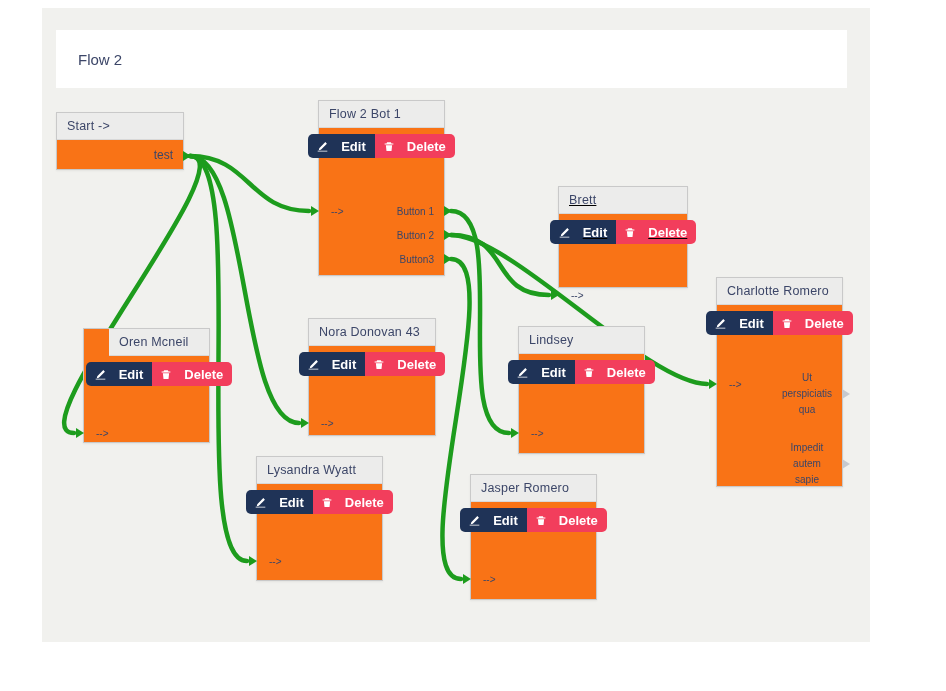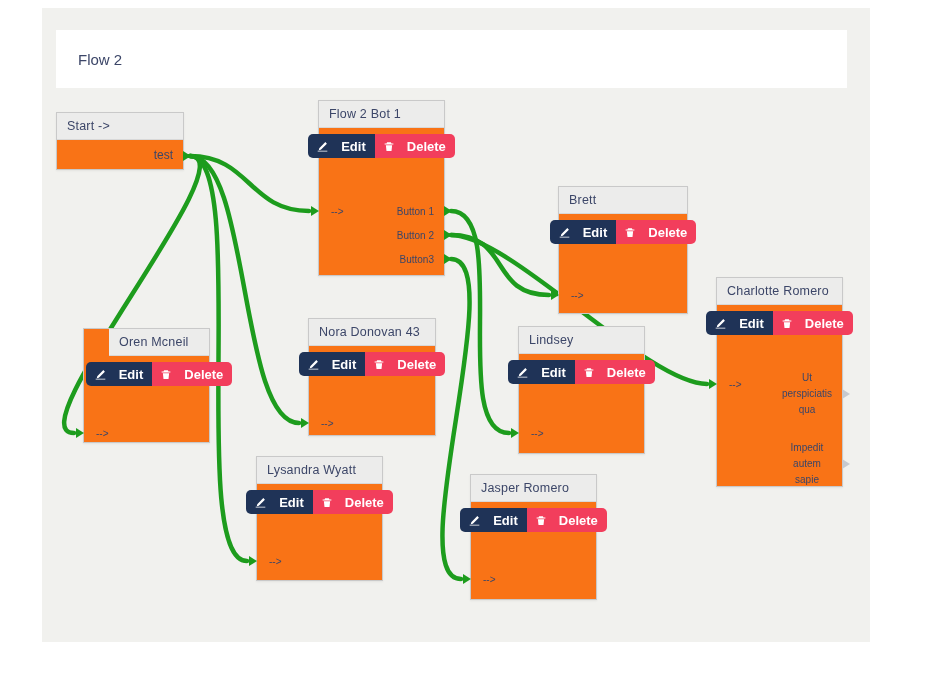--- a/index.html
+++ b/index.html
@@ -90,21 +90,21 @@
     <div class="prow" style="top:122px;">
       <span class="outlabel">Button 2</span>
       <span class="arr out" style="top:7px;"></span>
     </div>
     <div class="prow" style="top:146px;">
       <span class="outlabel">Button3</span>
       <span class="arr out" style="top:7px;"></span>
     </div>
   </div>
 
-  <div class="node" style="left:558px;top:186px;width:130px;height:128px;">
+  <div class="node" style="left:558px;top:186px;width:130px;height:102px;text-decoration:underline;">
     <div class="nhead">
       <span>Brett</span>
     </div>
     <div class="btnrow">
       <div class="btn edit">
         <svg width="11" height="11" viewBox="0 0 16 16">
             <path fill="#fff" d="M12.1 1.6l2.3 2.3-8.8 8.8-3 .7.7-3 8.8-8.8zM1 14h14v1.4H1z"></path>
           </svg>
         <span>Edit</span>
       </div>

